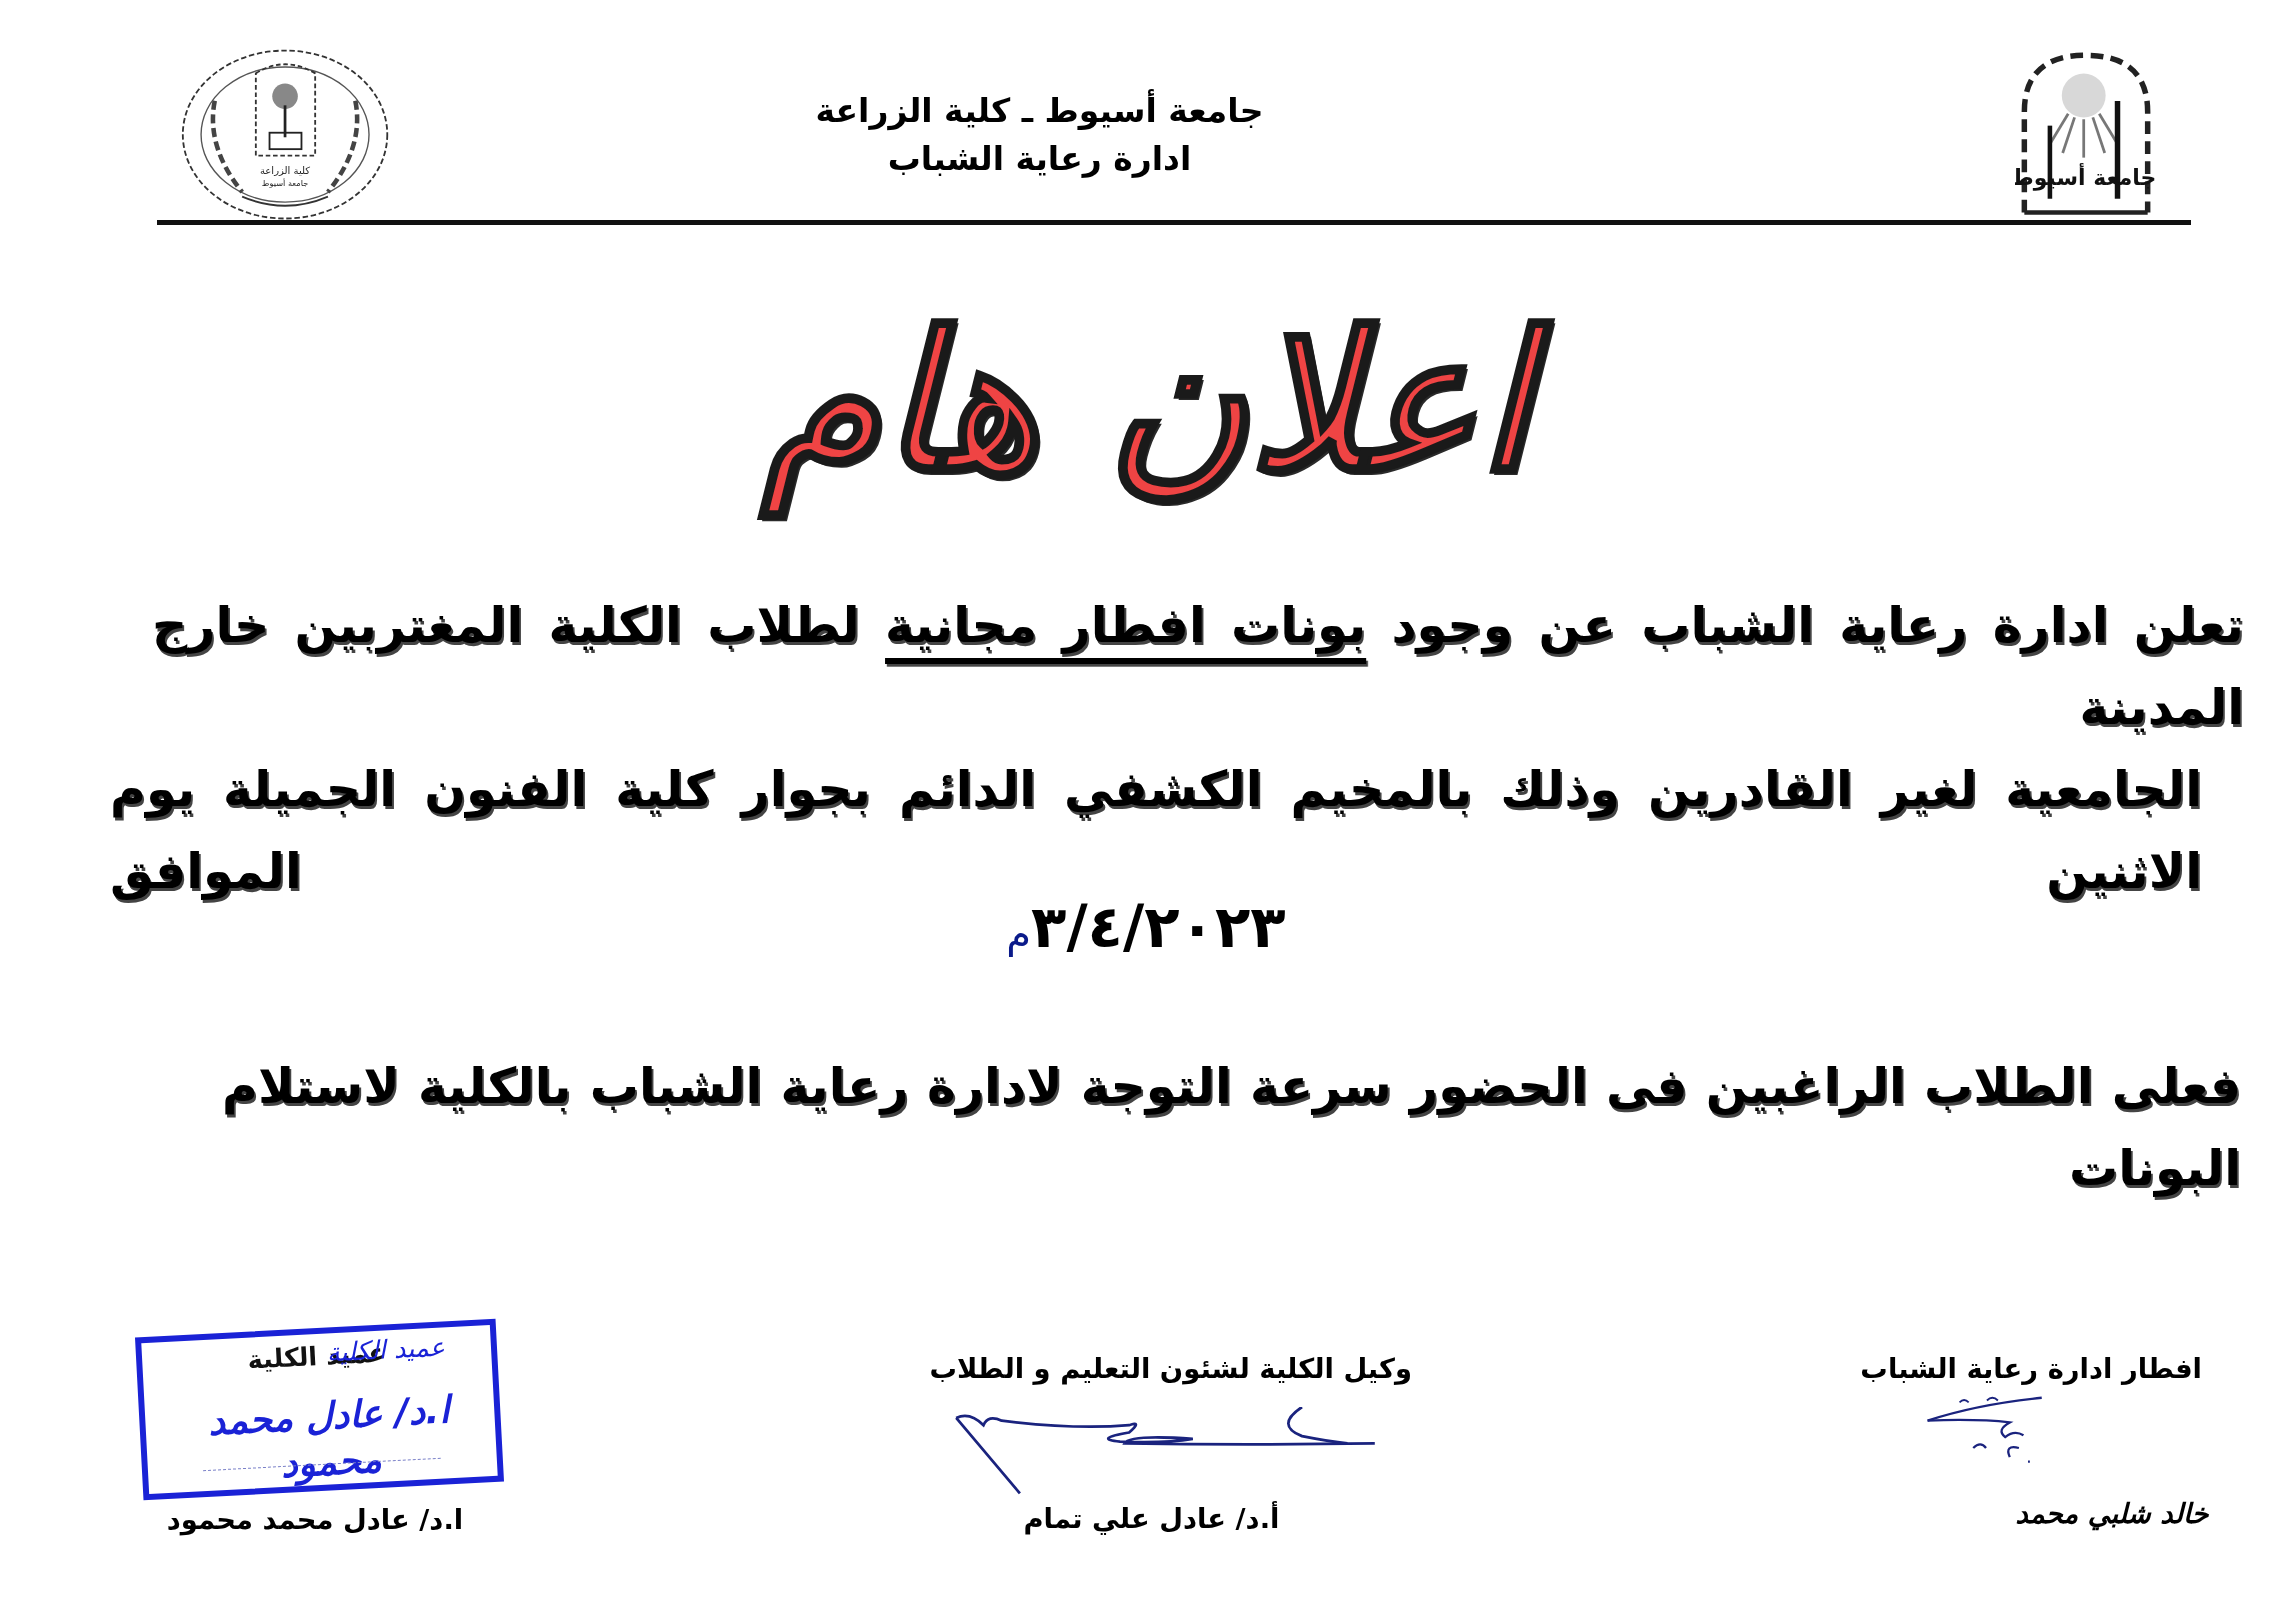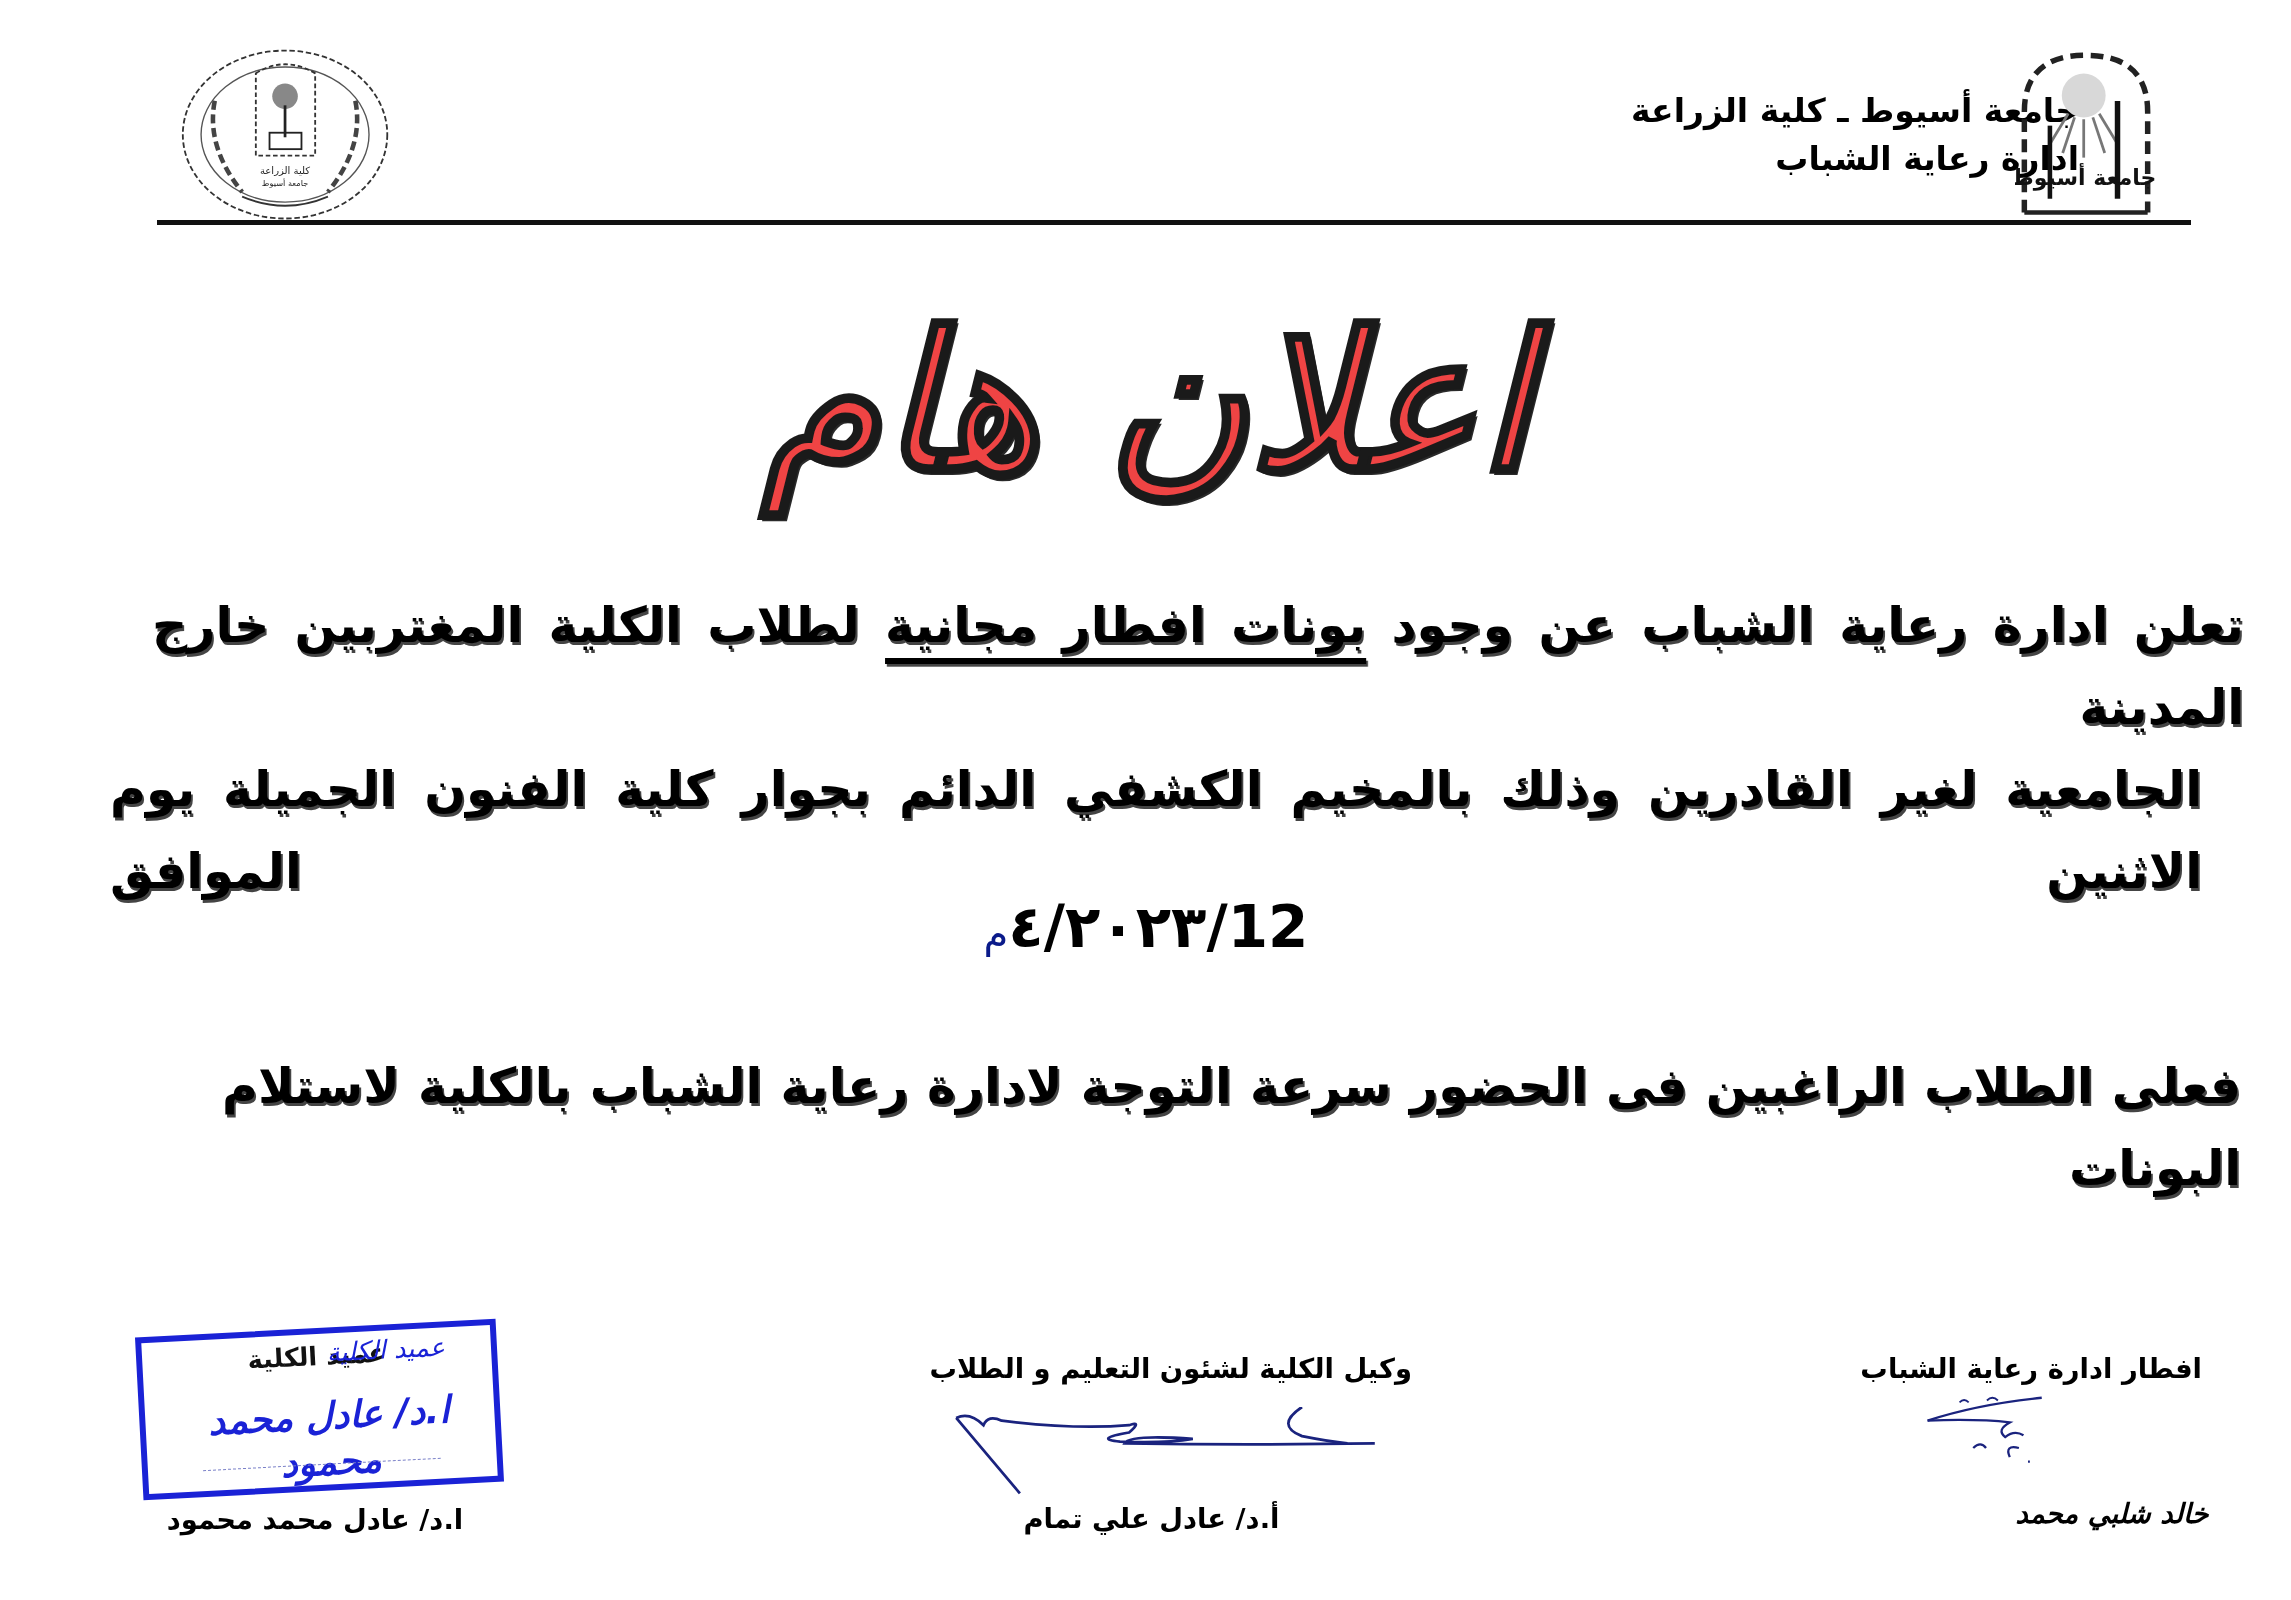--- a/index.html
+++ b/index.html
@@ -4,21 +4,21 @@
 <style>
   html, body { margin: 0; padding: 0; background: #ffffff; }
   body {
     width: 2292px; height: 1601px; position: relative; overflow: hidden;
     font-family: "DejaVu Sans", "Liberation Sans", sans-serif; color: #000;
   }
   .abs { position: absolute; }
   .rtl { direction: rtl; unicode-bidi: plaintext; }
 
   
-  .hdr-text { top: 87px; left: 0; width: 2079px; }
+  .hdr-text { top: 87px; left: 0; width: 2079px; text-align: center; }
   .hdr-line1 { font-size: 33px; font-weight: bold; line-height: 48px; }
   .hdr-line2 { font-size: 33px; font-weight: bold; line-height: 48px; }
   .hdr-rule { top: 220px; left: 157px; width: 2034px; height: 4.6px; background: #111; }
 
   .logo-left { top: 46px; left: 178px; width: 215px; height: 178px; }
   .logo-right { top: 48px; left: 2015px; width: 142px; height: 169px; }
 
   
   .title {
     top: 274px; left: 0; width: 2292px; text-align: center;
@@ -109,21 +109,21 @@
 
 <div class="abs title rtl">اعلان هام</div>
 
 <div class="abs para p1 rtl">
   <span>تعلن ادارة رعاية الشباب عن وجود </span><span class="u">بونات افطار مجانية</span><span> لطلاب الكلية المغتربين خارج المدينة</span>
 </div>
 
 <div class="abs para p2 rtl">الجامعية لغير القادرين وذلك بالمخيم الكشفي الدائم بجوار كلية الفنون الجميلة يوم الاثنين الموافق</div>
 
 <div class="abs date-line rtl">
-  <span>12/٤/٢٠٢٣</span><span class="date-suffix">م</span>
+  <span>٣/٤/٢٠٢٣</span><span class="date-suffix">م</span>
 </div>
 
 <div class="abs para p3 rtl">فعلى الطلاب الراغبين فى الحضور سرعة التوجة لادارة رعاية الشباب بالكلية لاستلام البونات</div>
 
 <div class="abs sig-role sig-right-role rtl">افطار ادارة رعاية الشباب</div>
 <div class="abs sig-right-scribble">
   <svg width="137" height="78" viewBox="0 0 150 85">
     <path d="M5 30 Q60 12 130 5" fill="none" stroke="#1a237e" stroke-width="2.5"></path>
     <path d="M5 30 Q60 28 95 32 Q80 40 90 48 Q100 40 110 46" fill="none" stroke="#1a237e" stroke-width="2.5"></path>
     <path d="M40 10 q5 -5 10 0 M70 8 q6 -6 12 0" fill="none" stroke="#1a237e" stroke-width="2"></path>

